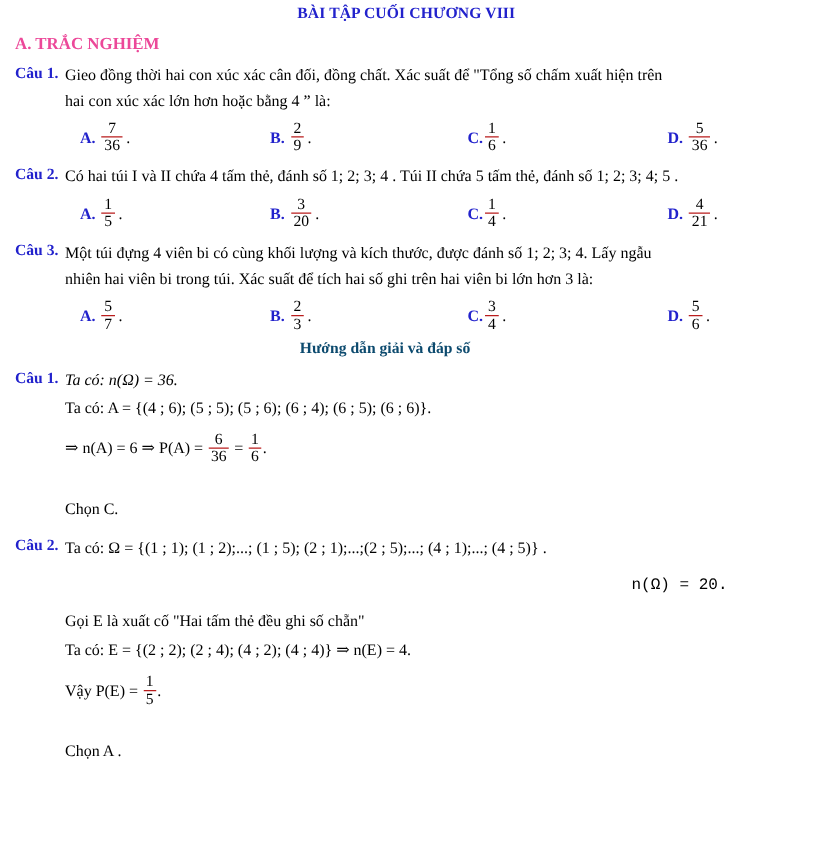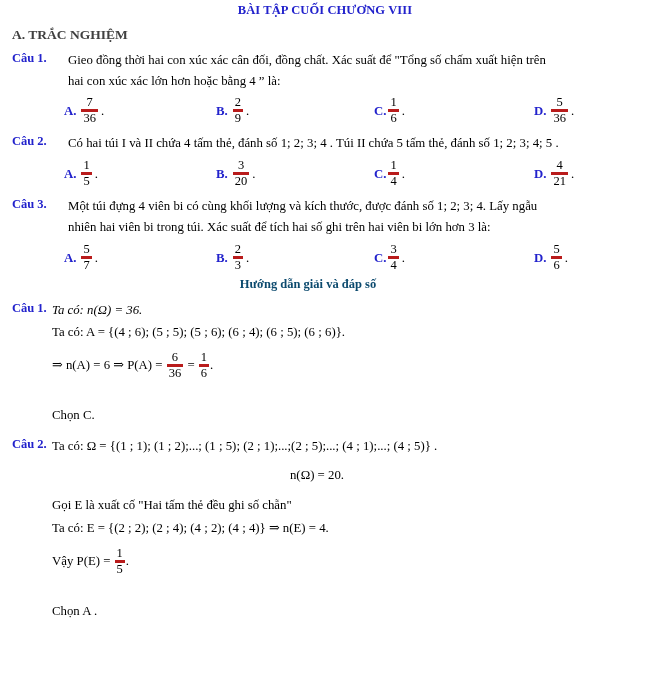--- a/index.html
+++ b/index.html
@@ -18,21 +18,21 @@
 
   .doc-title {
     text-align: center;
     color: #2222cc;
     font-weight: bold;
     font-size: 12.5px;
     letter-spacing: .1px;
     padding-top: 3px;
   }
   .section-head {
-    color: #404040;
+    color: #ec4899;
     font-weight: bold;
     font-size: 13.5px;
     margin: 9px 0 2px 12px;
   }
   .subsection-head {
     text-align: center;
     color: #0c4a6e;
     font-weight: bold;
     font-size: 12.5px;
     margin-top: 4px;
@@ -54,21 +54,20 @@
     flex: 0 0 52px;
     padding-left: 12px;
     padding-top: 1px;
   }
   .q-body { flex: 1 1 auto; padding-right: 8px; }
   .q-line {
     font-size: 12.8px;
     line-height: 1.62;
     text-align: justify;
     text-justify: inter-word;
-    margin-left: 16px;
   }
   .q-line.nojust { text-align: left; }
 
   
   .answers {
     display: flex;
     margin-top: 6px;
     margin-left: 64px;
     margin-right: 10px;
     margin-bottom: 4px;
@@ -96,21 +95,21 @@
     flex-direction: column;
     align-items: center;
     vertical-align: middle;
     font-size: 12.5px;
     line-height: 1.04;
     position: relative;
     top: -1px;
     margin: 0 1px;
   }
   .frac .num { padding: 0 2px; }
-  .frac .den { padding: 0 2px; border-top: 3px solid #b91c1c; }
+  .frac .den { padding: 0 2px; border-top: 1px solid #b91c1c; }
 
   
   .sol {
     display: flex;
     align-items: flex-start;
     margin-top: 8px;
   }
   .sol-label {
     color: #2222cc;
     font-weight: bold;
@@ -122,24 +121,25 @@
   }
   .sol-body { flex: 1 1 auto; padding-right: 8px; }
   .sol-line {
     font-size: 12.8px;
     line-height: 1.62;
     margin-bottom: 2px;
   }
   .sol-line.gap { margin-top: 9px; }
   .sol-line.gap2 { margin-top: 24px; }
   .centered-eq {
-    text-align: center;
+    text-align: right;
     font-size: 12.8px;
     margin: 12px 0 12px 0;
     padding-right: 60px;
+    font-family: Liberation Mono, monospace;
   }
   .mathit { font-style: italic; font-family: Liberation Serif, serif; }
 </style>
 </head>
 <body>
 
 <div class="page">
 
   <div class="doc-title">BÀI TẬP CUỐI CHƯƠNG VIII</div>
 

